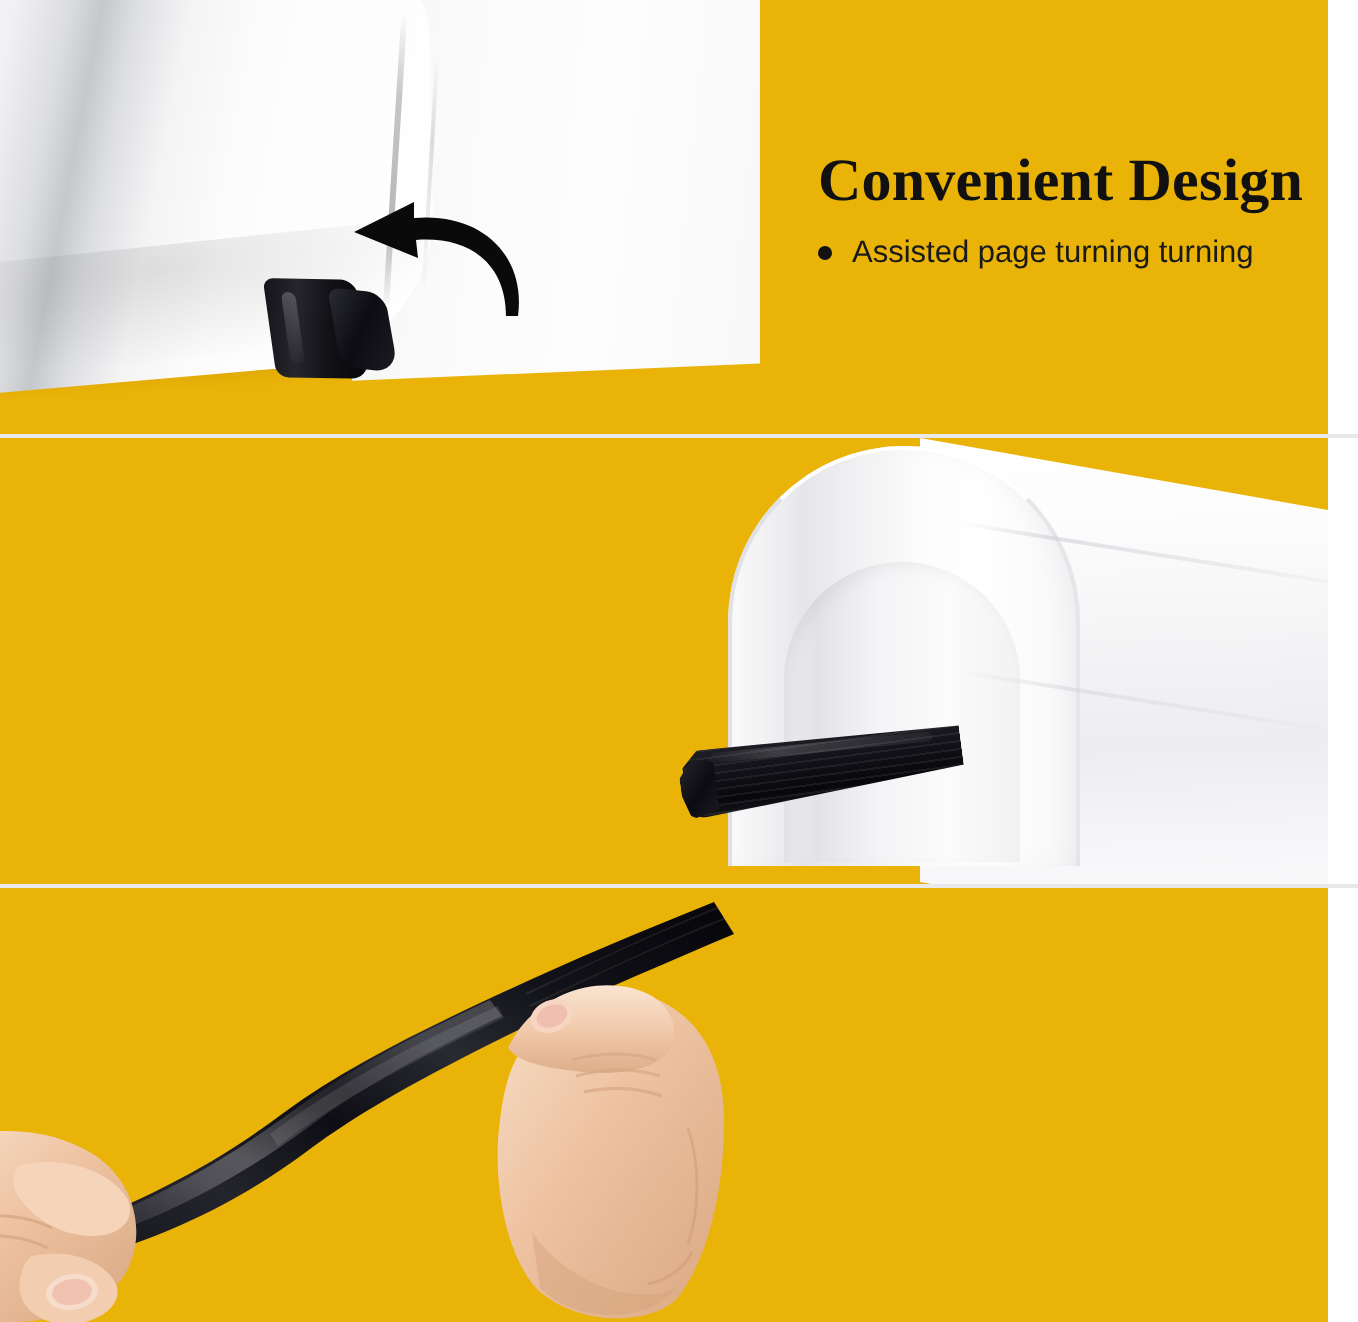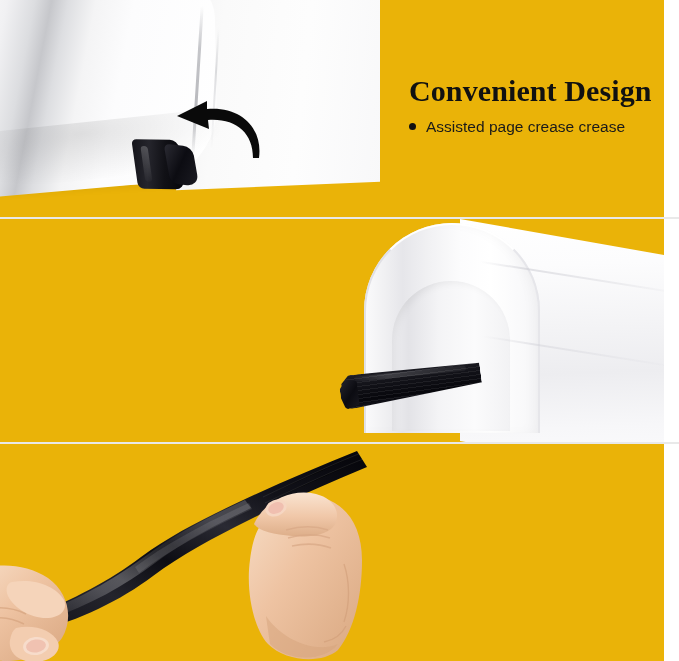--- a/index.html
+++ b/index.html
@@ -396,21 +396,21 @@
 
       <svg class="p1-arrow" viewBox="0 0 116 62">
         <path d="M96 60 C 100 30, 78 8, 44 11 L 44 3 L 14 18 L 46 31 L 45 22 C 72 20, 90 34, 90 60 Z" fill="#0a0a0a"></path>
       </svg>
     </div>
 
     <div class="text-block" id="text-1">
       <h2 class="heading">Convenient Design</h2>
       <div class="bullet-row">
         <span class="bullet-dot"></span>
-        <span class="bullet-text">Assisted page crease crease</span>
+        <span class="bullet-text">Assisted page turning turning</span>
       </div>
     </div>
   </section>
 
   <div class="divider" id="divider-1"></div>
 
   <section class="panel" id="panel-2">
 
     <div class="p2-stage">
       <div class="p2-flat"></div>

